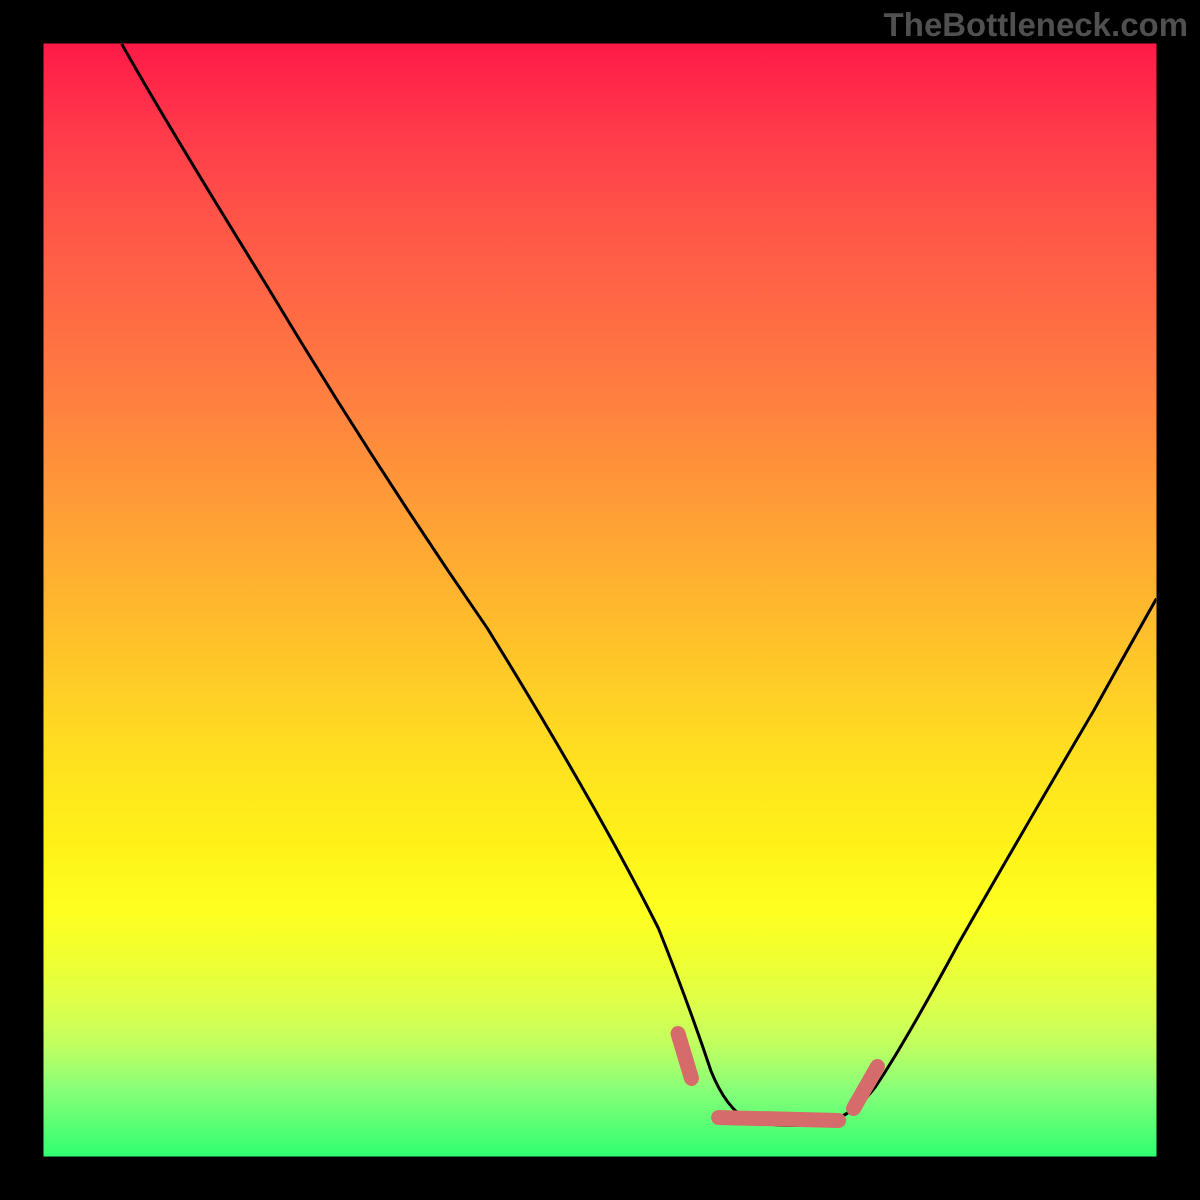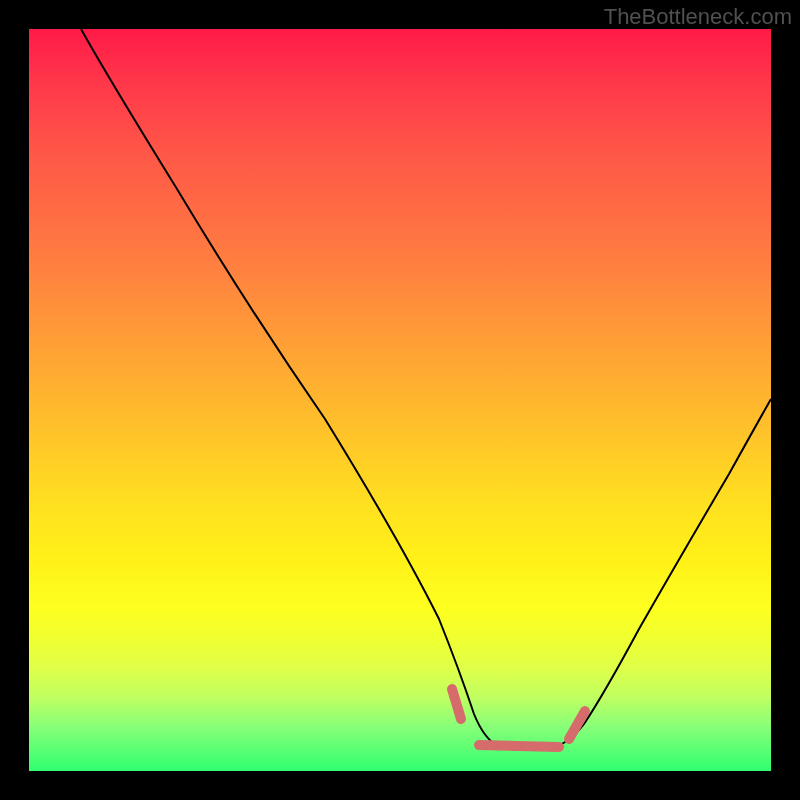--- a/index.html
+++ b/index.html
@@ -10,21 +10,21 @@
     background: #000;
     position: relative;
     font-family: Arial, sans-serif;
   }
   .watermark {
     position: absolute;
     top: 4px;
     right: 8px;
     color: #505050;
     font-size: 22px;
-    font-weight: 400;
+    font-weight: 700;
     z-index: 10;
   }
   .chart-container {
     position: absolute;
     left: 29px;
     top: 29px;
     width: 742px;
     height: 742px;
     background: linear-gradient(to bottom,
       #ff1a48 0%,

